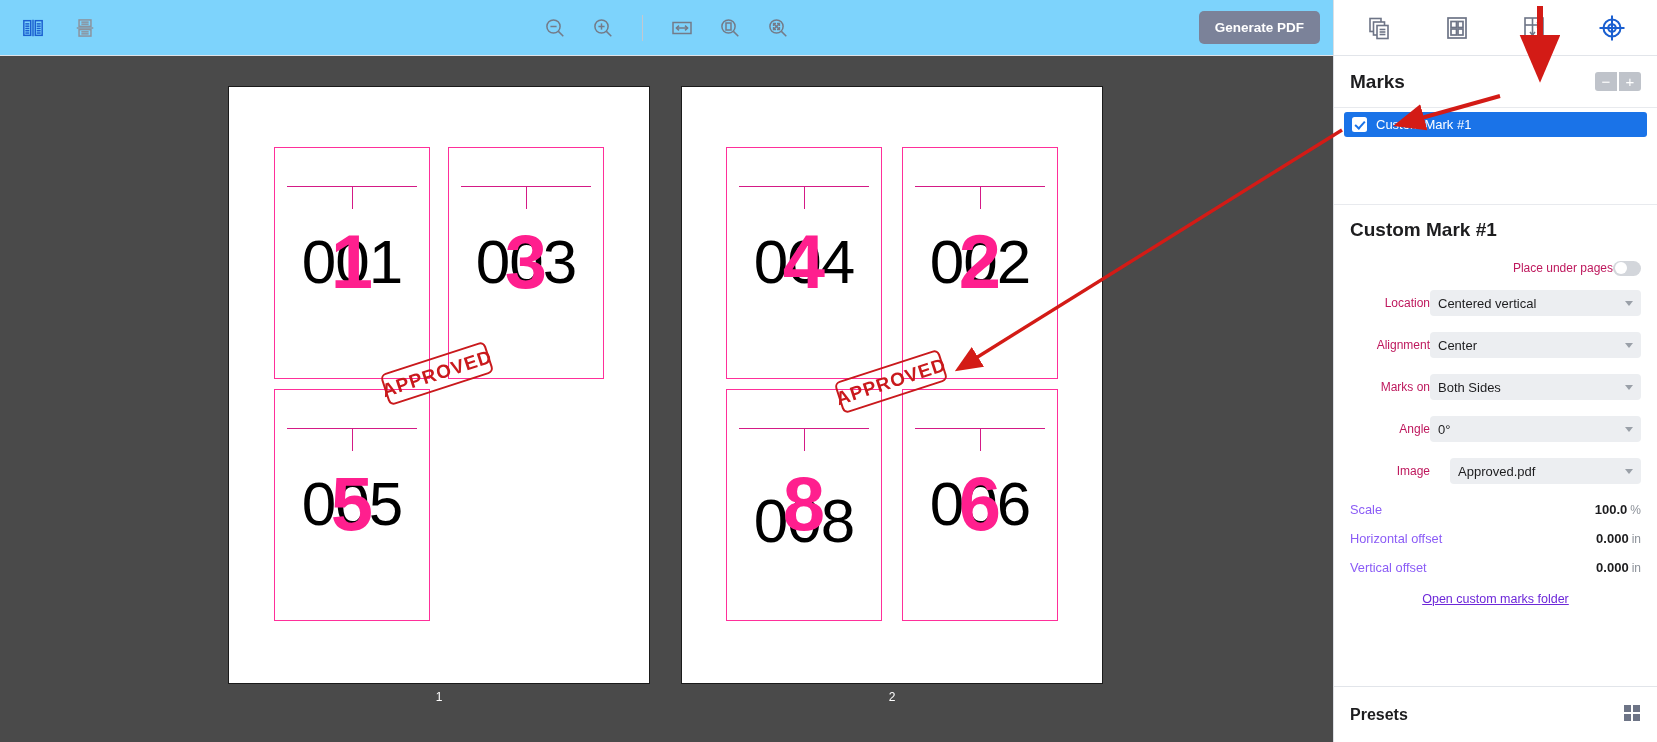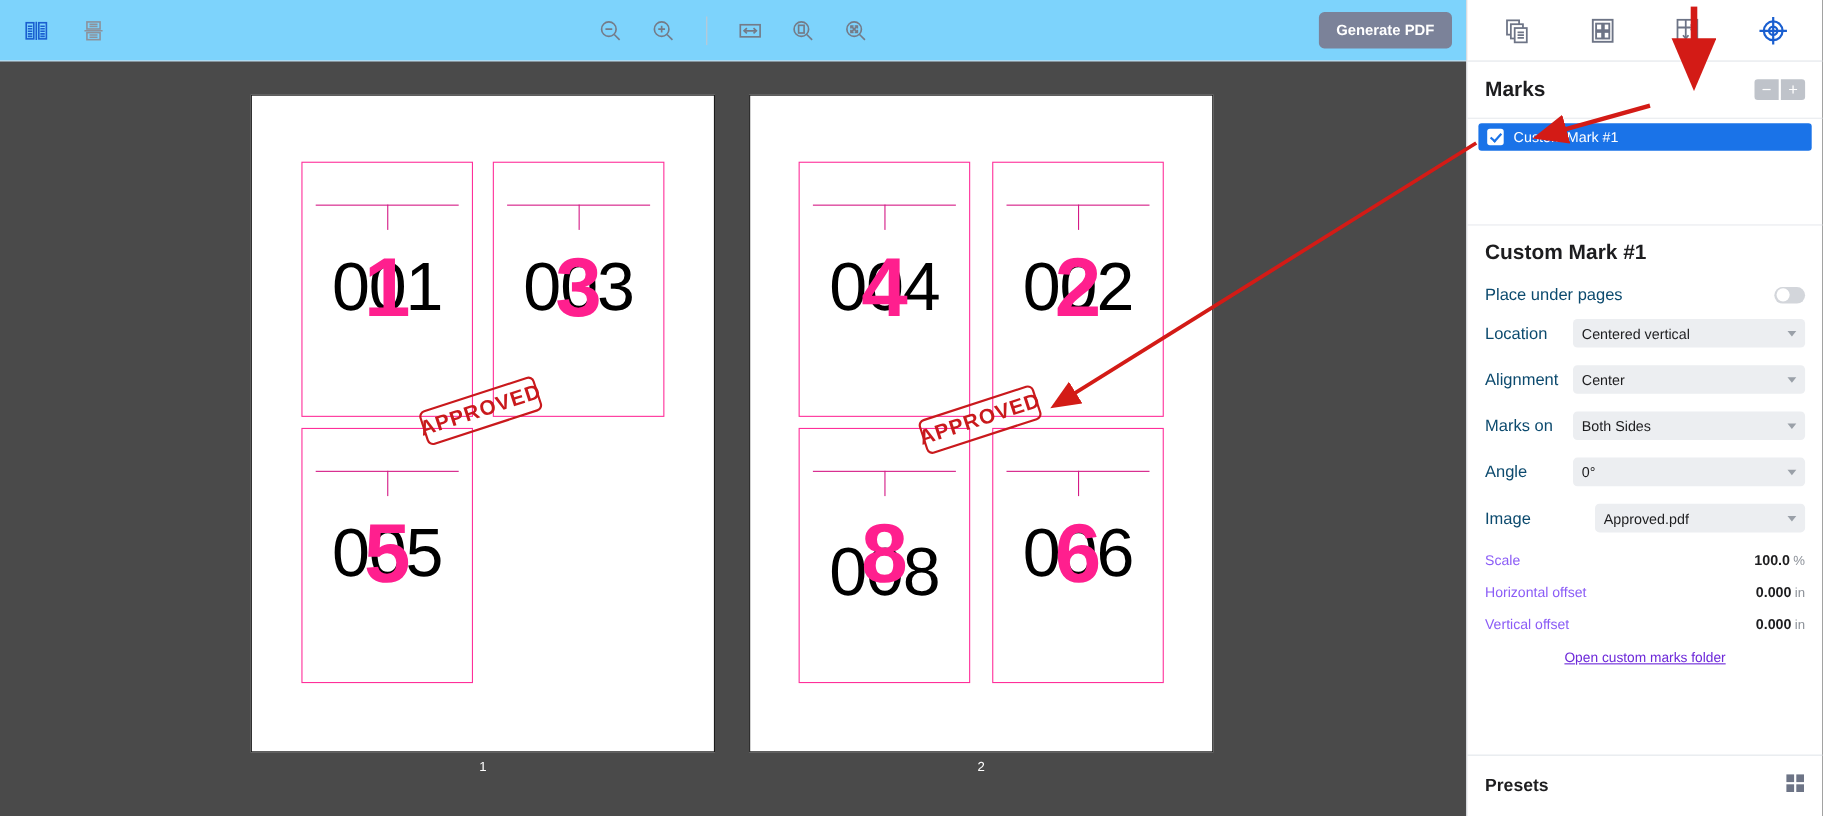--- a/index.html
+++ b/index.html
@@ -167,22 +167,23 @@
   .props h3 {
     font-size: 19px; font-weight: bold; color: #1d1d1f;
     margin-bottom: 16px;
     font-family: "Liberation Sans", sans-serif;
   }
   .row {
     display: flex; align-items: center;
     margin-bottom: 11px; min-height: 22px;
   }
   .row .lbl {
-    font-size: 15px; color: #0c4a6e; width: 80px; flex: none;
-    font-family: "Liberation Sans", sans-serif;
+    font-size: 12px; color: #be185d; width: 80px; flex: none;
+    font-family: "Liberation Sans", sans-serif;
+    text-align: right;
   }
   .row.toggle-row .lbl { width: auto; flex: 1; }
   .toggle {
     width: 28px; height: 15px; border-radius: 8px;
     background: #d3d6db; position: relative; cursor: pointer; flex: none;
   }
   .toggle.on { background: #1a73e8; }
   .toggle .knob {
     position: absolute; top: 1.5px; left: 1.5px;
     width: 12px; height: 12px; border-radius: 50%; background: #ffffff;

